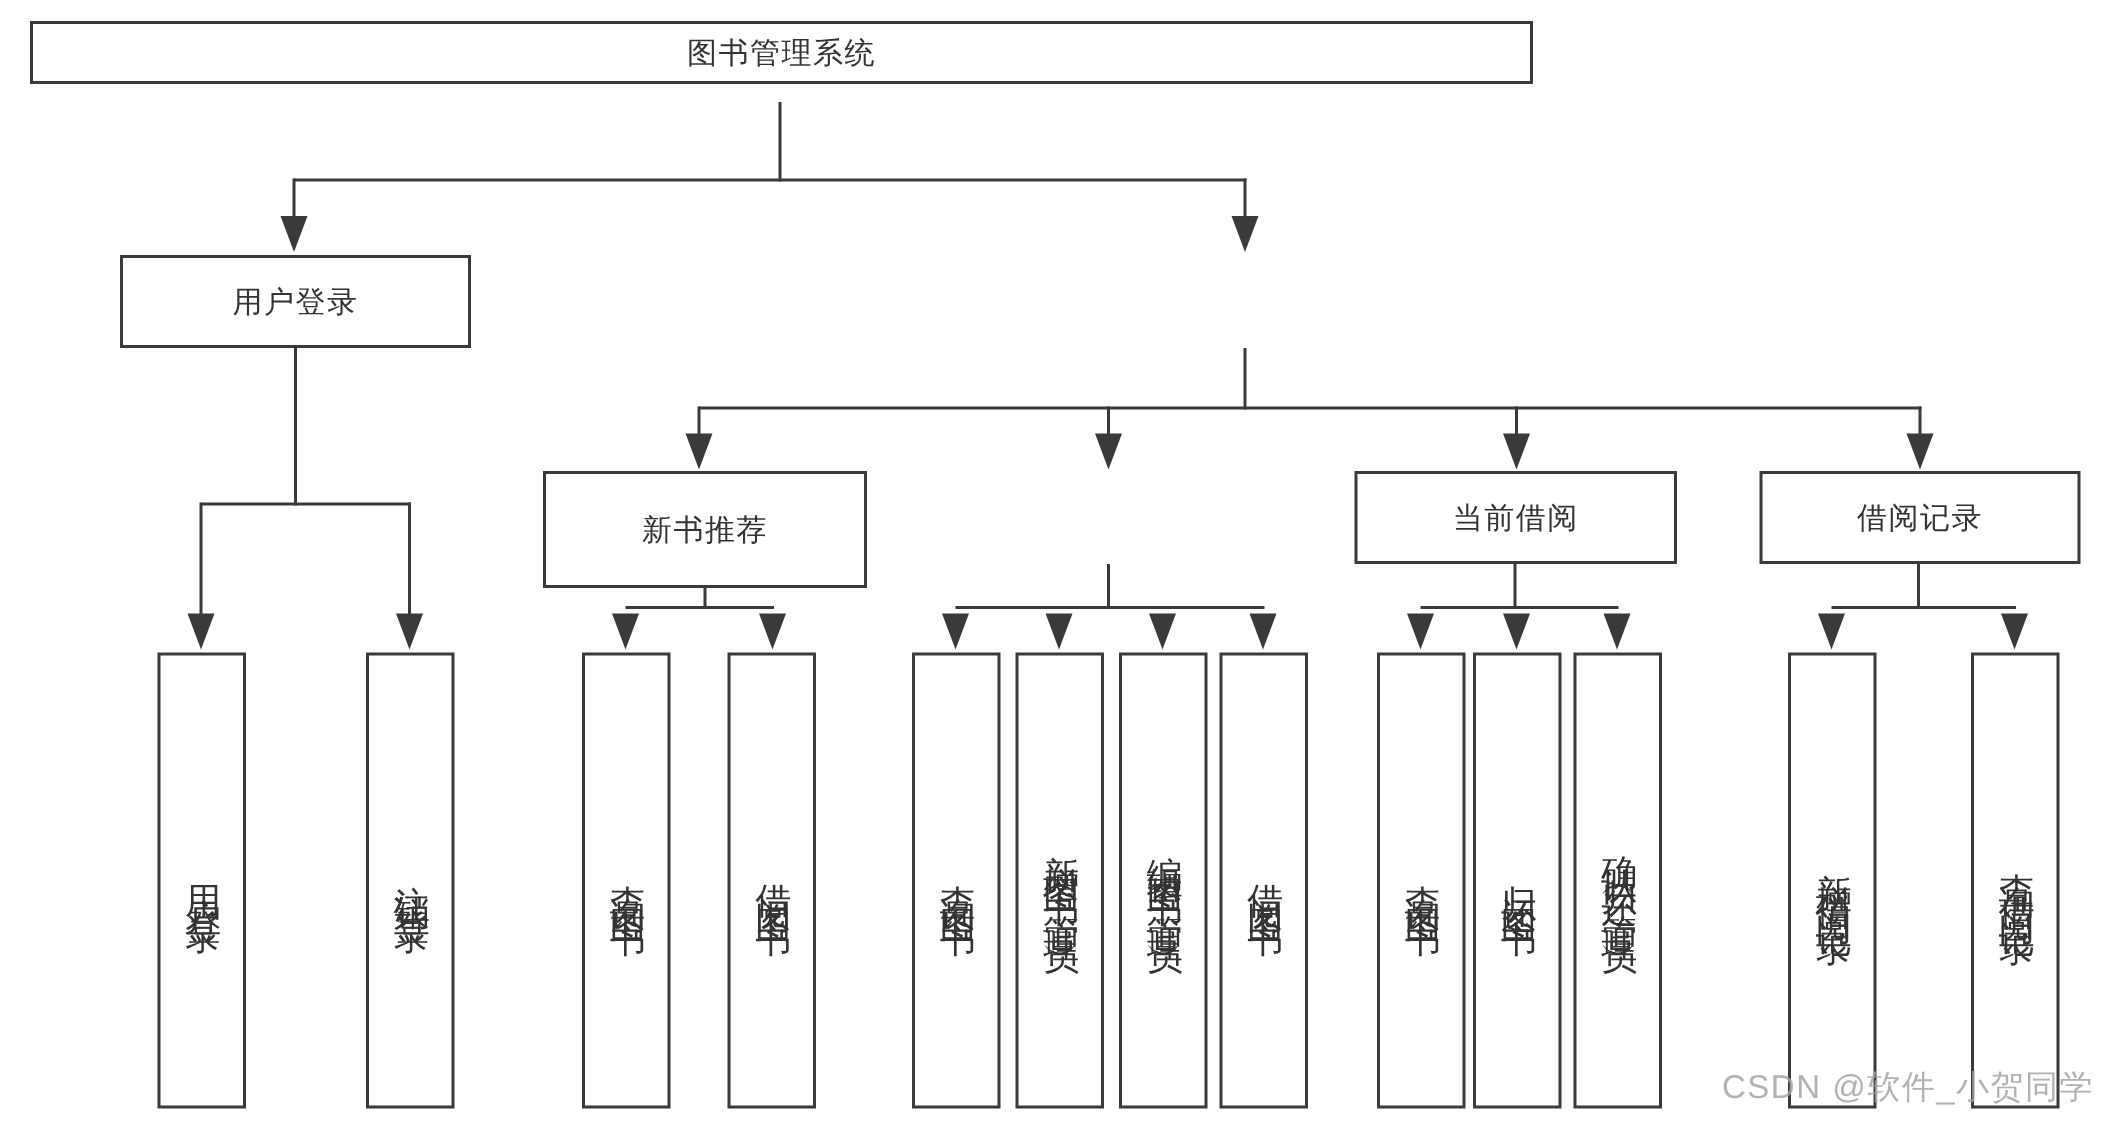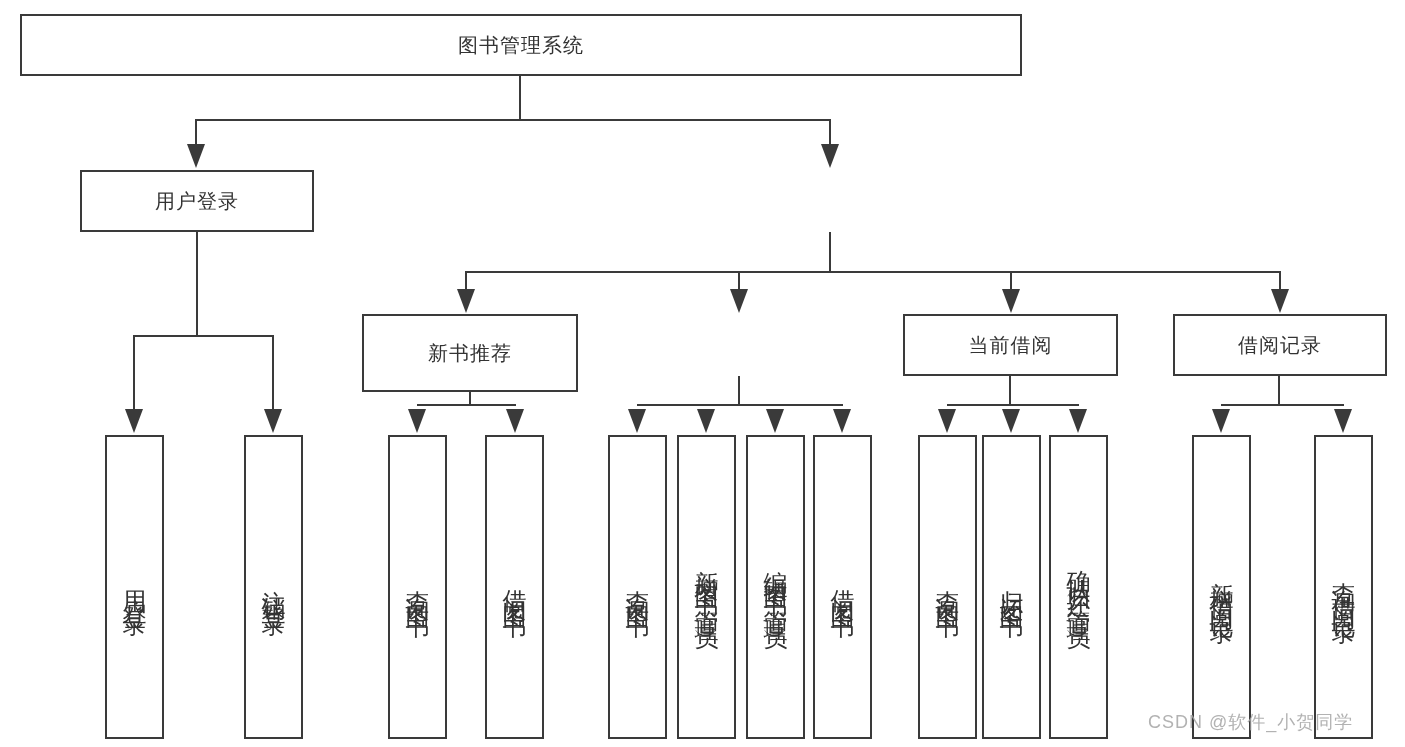--- a/index.html
+++ b/index.html
@@ -69,33 +69,33 @@
     height: 0;
     border-left: 9px solid transparent;
     border-right: 9px solid transparent;
     border-top: 24px solid #3a3a3a;
     z-index: 1;
   }
   .watermark {
     position: absolute;
     left: 1148px;
     top: 710px;
-    font-size: 18px;
+    font-size: 22px;
     color: rgba(165, 165, 165, 0.85);
     letter-spacing: 1px;
     z-index: 5;
     white-space: nowrap;
   }
 </style>
 </head>
 <body>
 
 <div class="canvas">
 
-  <div class="box" style="left:20px;top:14px;width:1002px;height:62px">图书管理系统</div>
+  <div class="box" style="left:20px;top:14px;width:1002px;height:42px">图书管理系统</div>
 
   <div class="box" style="left:80px;top:170px;width:234px;height:62px">用户登录</div>
 
   <div class="box" style="left:362px;top:314px;width:216px;height:78px">新书推荐</div>
   <div class="box" style="left:903px;top:314px;width:215px;height:62px">当前借阅</div>
   <div class="box" style="left:1173px;top:314px;width:214px;height:62px">借阅记录</div>
 
   <div class="vbox" style="left:105px">用户登录</div>
   <div class="vbox" style="left:244px">注销登录</div>
 

